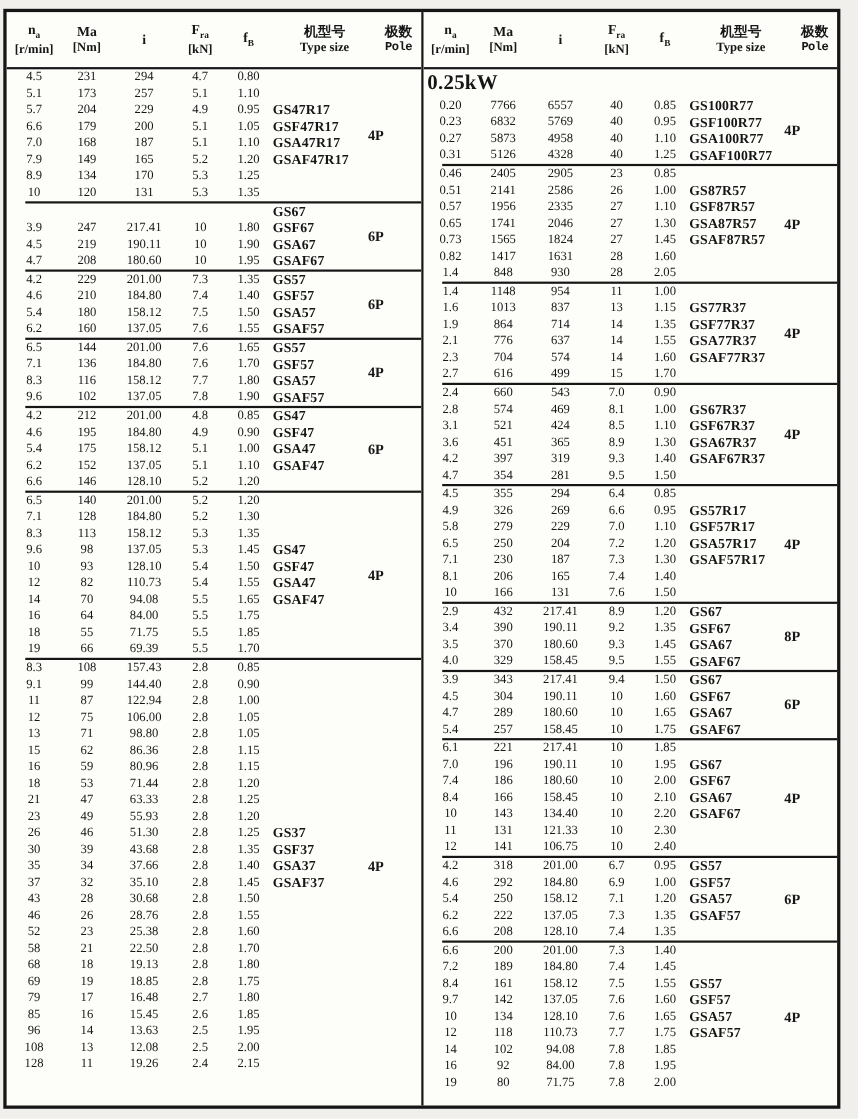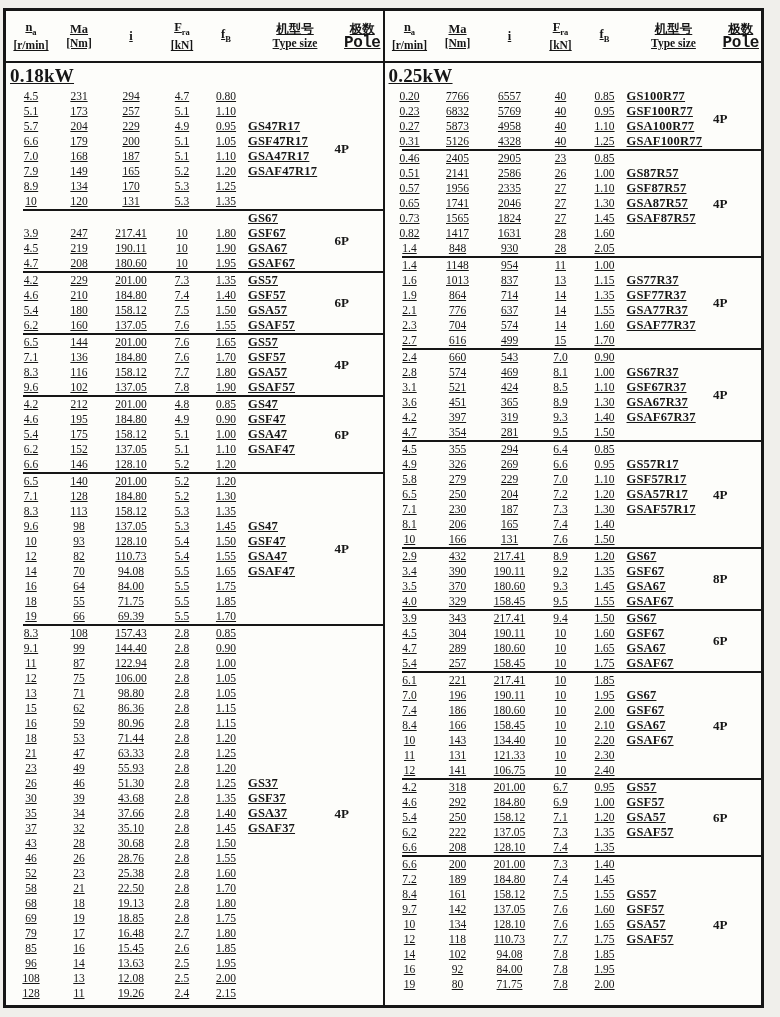--- a/index.html
+++ b/index.html
@@ -2,21 +2,21 @@
 <html><head>
 <meta charset="utf-8">
 <style>
   * { margin:0; padding:0; box-sizing:border-box; }
   html,body { width:780px; height:1017px; }
   body {
     background:#f0efeb;
     font-family:"Liberation Serif", serif;
     color:#161616;
   }
-  .sheet { width:768px; height:1017px; padding:8px 4px 9px 3px;text-decoration:underline; }
+  .sheet { width:768px; height:1017px; padding:8px 4px 9px 3px; }
   .table-outer {
     width:100%; height:100%;
     border:3px solid #161616;
     background:#fdfdfa;
     display:flex;
   }
   .half { flex:1 1 0; display:flex; flex-direction:column; overflow:hidden; }
   .half.first { border-right:2px solid #161616; }
 
   .thead {
@@ -26,21 +26,21 @@
     grid-template-columns:50px 46px 58px 44px 44px 94px 1fr;
     align-items:stretch;
     flex:0 0 auto;
   }
   .hcell {
     display:flex; flex-direction:column; justify-content:center; align-items:center;
     font-weight:bold; font-size:12.5px; line-height:14px;
   }
   .hcell sub { font-size:8.5px; }
   .hunit, .hline2 { font-size:11.5px; font-weight:bold; }
-  .hline2.mono { font-family:"Liberation Mono", monospace; font-size:16px; letter-spacing:-0.5px; }
+  .hline2.mono { font-family:"Liberation Mono", monospace; font-size:11px; letter-spacing:-0.5px; }
   .hc-type .hline1, .hc-pole .hline1 { font-family:"Liberation Sans", sans-serif; font-size:12.5px; }
 
   .kw {
     height:26px; line-height:25px;
     font-size:19px; font-weight:bold;
     padding-left:4px;
     flex:0 0 auto;
     letter-spacing:0.2px;
   }
 
@@ -100,21 +100,20 @@
           </div>
           <div class="hcell hc-type">
             <div class="hline1">机型号</div>
             <div class="hline2">Type size</div>
           </div>
           <div class="hcell hc-pole">
             <div class="hline1">极数</div>
             <div class="hline2 mono">Pole</div>
           </div>
         </div>
-        <div class="kw">0.18kW</div>
         <div class="block">
           <div class="row">
             <div class="cell c0">4.5</div>
             <div class="cell c1">231</div>
             <div class="cell c2">294</div>
             <div class="cell c3">4.7</div>
             <div class="cell c4">0.80</div>
             <div class="cell c5"></div>
           </div>
           <div class="row">

